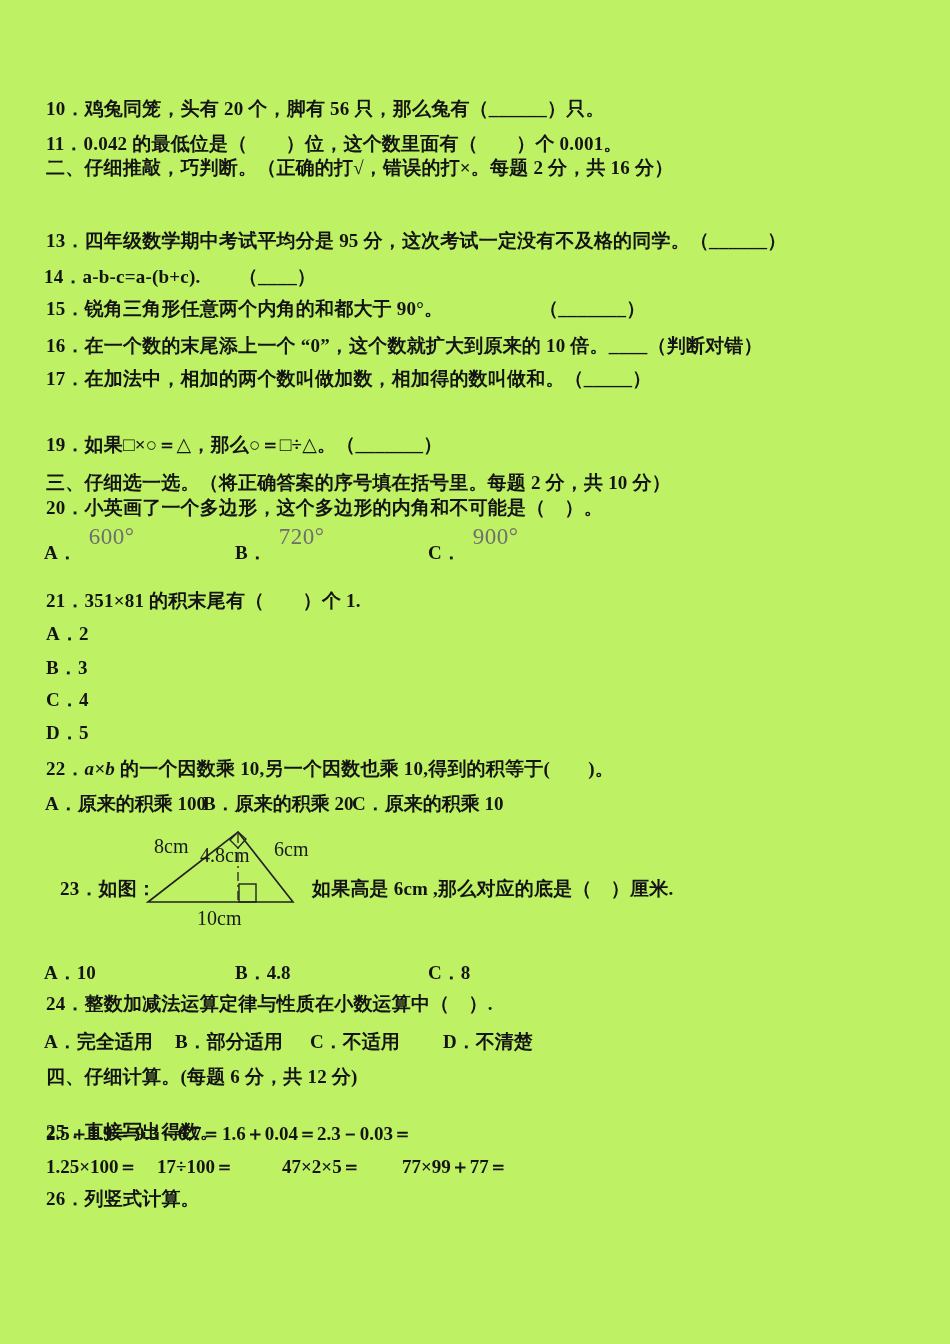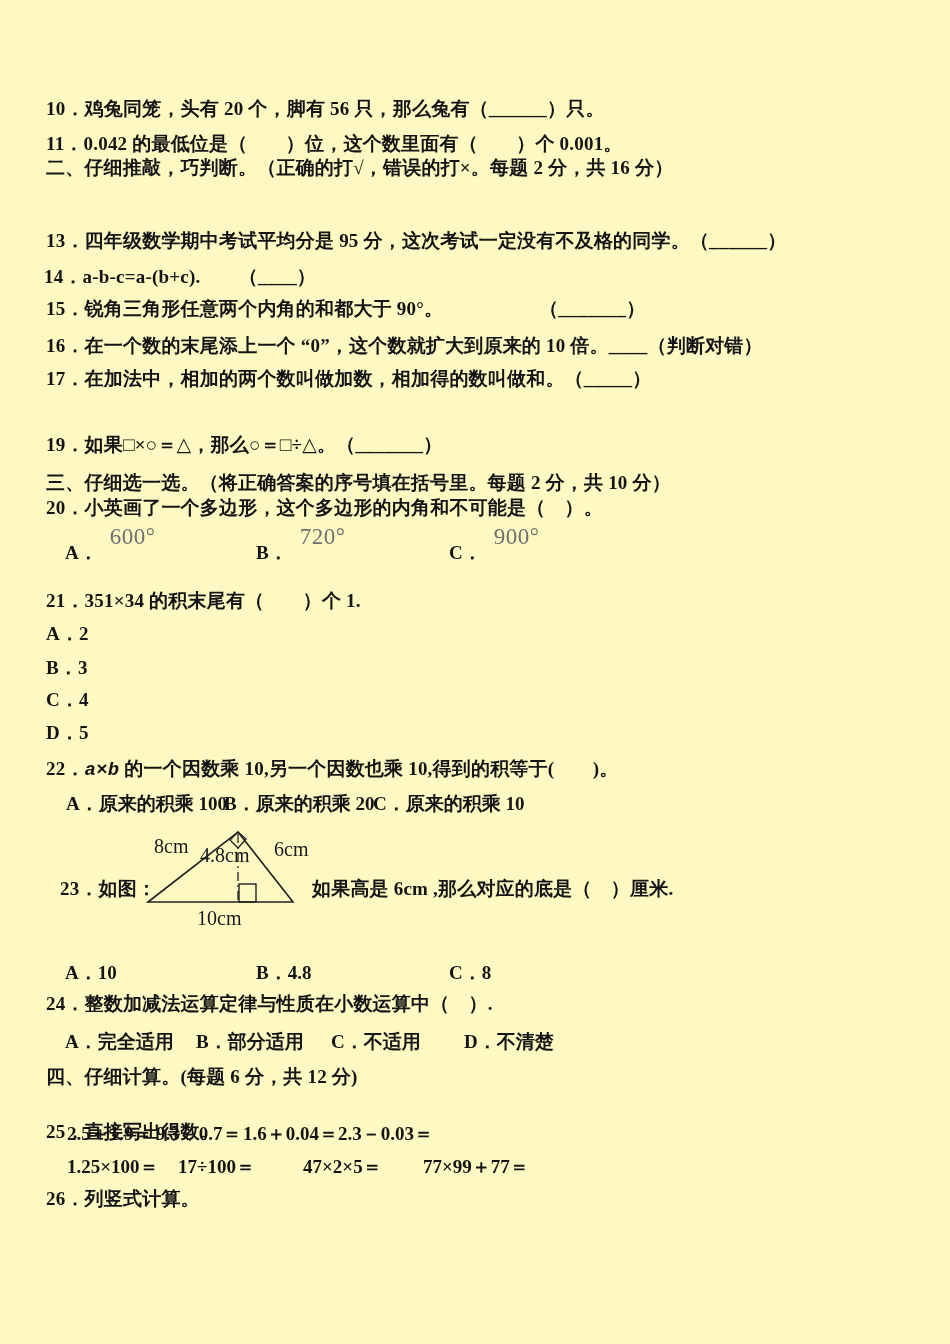--- a/index.html
+++ b/index.html
@@ -1,35 +1,35 @@
 <!DOCTYPE html>
 <html><head>
 <meta charset="utf-8">
 <style>
   html,body{margin:0;padding:0;background:#ffffff;}
   #page{
     position:relative;
     width:950px;
     height:1344px;
-    background:#fef9c3;
+    background:#bef264;
     font-family:"Liberation Serif","DejaVu Serif",serif;
     font-weight:700;
     font-size:19px;
     color:#141414;
     overflow:hidden;
   }
   .line{
     position:absolute;
     white-space:nowrap;
     line-height:23px;
     letter-spacing:0.2px;
   }
-  .optrow{position:absolute;left:0;top:0;width:755px;height:34px;margin-left:21px;}
+  .optrow{position:absolute;left:0;top:0;width:755px;height:34px;}
   .optrow .opt{position:absolute;white-space:nowrap;}
-  .italic{font-style:italic;font-family:Liberation Mono, monospace;}
+  .italic{font-style:italic;}
   .opt-letter{position:relative;top:15px;}
   .opt-deg{
     font-weight:400;
     color:#6e6e6e;
     font-size:23px;
     margin-left:12px;
     letter-spacing:0.5px;
   }
   .figtext{
     font-family:"Liberation Serif","DejaVu Serif",serif;
@@ -63,21 +63,21 @@
       <span class="opt-letter">A．</span><span class="opt-deg">600°</span>
     </span>
     <span class="opt" style="left:235px">
       <span class="opt-letter">B．</span><span class="opt-deg">720°</span>
     </span>
     <span class="opt" style="left:428px">
       <span class="opt-letter">C．</span><span class="opt-deg">900°</span>
     </span>
   </div>
 
-  <div class="line" style="left:46px;top:589px">21．351×34 的积末尾有（　　）个 1.</div>
+  <div class="line" style="left:46px;top:589px">21．351×81 的积末尾有（　　）个 1.</div>
   <div class="line" style="left:46px;top:622px">A．2</div>
   <div class="line" style="left:46px;top:656px">B．3</div>
   <div class="line" style="left:46px;top:688px">C．4</div>
   <div class="line" style="left:46px;top:721px">D．5</div>
 
   <div class="line" style="left:46px;top:757px">
     <span>22．</span><span class="italic">a×b</span><span> 的一个因数乘 10,另一个因数也乘 10,得到的积等于(　　)。</span>
   </div>
   <div class="optrow" style="top:791px">
     <span class="opt" style="left:45px">A．原来的积乘 100</span>

